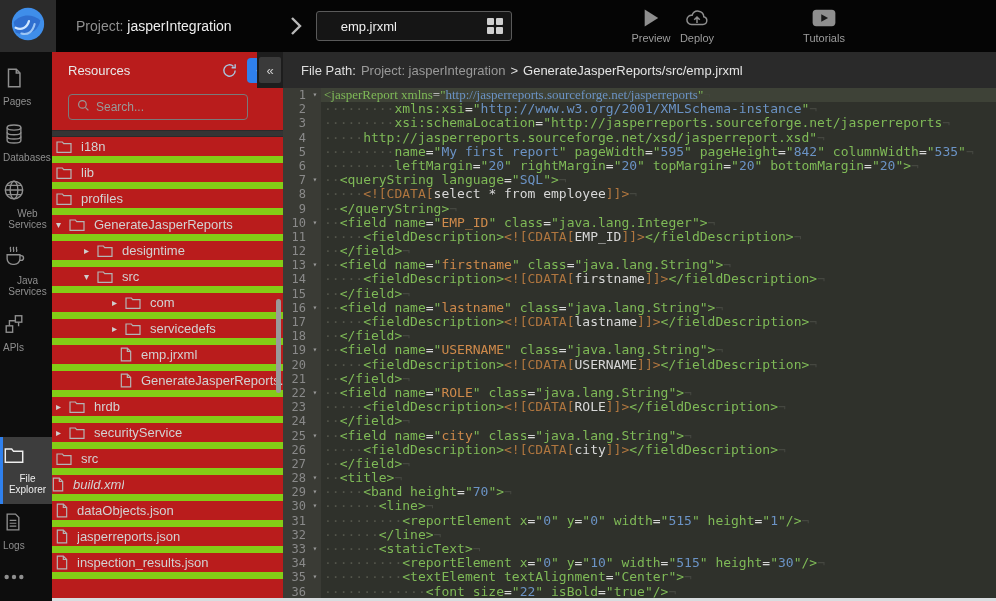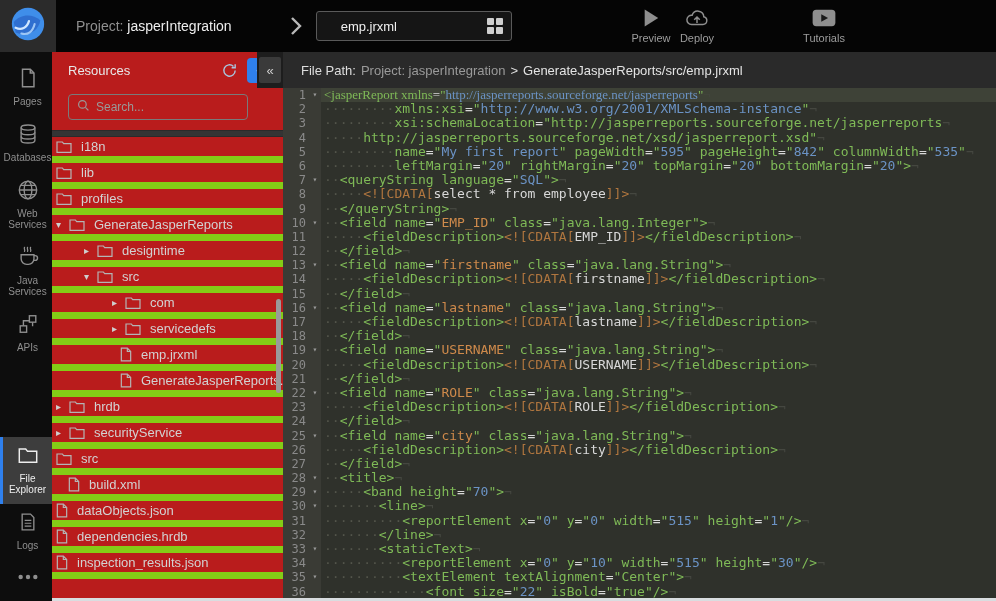--- a/index.html
+++ b/index.html
@@ -21,21 +21,21 @@
   .action { width:46px; display:flex; flex-direction:column; align-items:center; color:#8f8f8f; cursor:pointer; }
   .action-tutorials { margin-left:74px; width:60px; }
   .action .a-icon { height:24px; display:flex; align-items:center; justify-content:center; }
   .action .a-label { font-size:11px; color:#9d9d9d; margin-top:2px; white-space:nowrap; }
 
   
   .workspace { flex:1; display:flex; min-height:0; }
 
   
   .rail { width:52px; background:#0d0d0d; display:flex; flex-direction:column; align-items:stretch; padding-top:8px; }
-  .rail-item { display:flex; flex-direction:column; align-items:center; padding:7px 0 9px 0; color:#8f8f8f; cursor:pointer; border-left:3px solid transparent; }
+  .rail-item { display:flex; flex-direction:column; align-items:flex-start; padding:7px 0 9px 0; color:#8f8f8f; cursor:pointer; border-left:3px solid transparent; }
   .rail-item .r-label { font-size:10px; line-height:11px; text-align:center; margin-top:3px; color:#8f8f8f; }
   .rail-item.active { background:#3d3d3d; border-left:3px solid #2f80ed; color:#eeeeee; }
   .rail-item.active .r-label { color:#eeeeee; }
   .rail-spacer { flex:1; }
   .rail-item.more { padding-bottom:16px; }
 
   
   .resources { width:231px; background:#b91c1c; display:flex; flex-direction:column; position:relative; }
   .res-header { height:36px; display:flex; align-items:center; padding:0 8px 0 16px; position:relative; }
   .res-title { color:#e8e8e8; font-size:13px; flex:1; }
@@ -342,21 +342,21 @@
             <span class="t-label">securityService</span>
           </div>
           <div class="tree-row" style="padding-left: 4px;">
             <span class="t-icon">
               <svg width="16" height="14" viewBox="0 0 24 20">
                 <path d="M1.5 2.5h8l2 2.5h11v13h-21z" fill="none" stroke="#b5b5b5" stroke-width="1.8"></path>
               </svg>
             </span>
             <span class="t-label">src</span>
           </div>
-          <div class="tree-row" style="padding-left: 16px;">
+          <div class="tree-row" style="padding-left: 0; font-style: italic;">
             <span class="t-icon">
               <svg width="12" height="15" viewBox="0 0 18 22">
                 <path d="M2 1.5h9l5 5V20.5H2z" fill="none" stroke="#b5b5b5" stroke-width="1.8"></path>
                 <path d="M11 1.5v5h5" fill="none" stroke="#b5b5b5" stroke-width="1.8"></path>
               </svg>
             </span>
             <span class="t-label">build.xml</span>
           </div>
           <div class="tree-row" style="padding-left: 4px;">
             <span class="t-icon">
@@ -367,21 +367,21 @@
             </span>
             <span class="t-label">dataObjects.json</span>
           </div>
           <div class="tree-row" style="padding-left: 4px;">
             <span class="t-icon">
               <svg width="12" height="15" viewBox="0 0 18 22">
                 <path d="M2 1.5h9l5 5V20.5H2z" fill="none" stroke="#b5b5b5" stroke-width="1.8"></path>
                 <path d="M11 1.5v5h5" fill="none" stroke="#b5b5b5" stroke-width="1.8"></path>
               </svg>
             </span>
-            <span class="t-label">dependencies.hrdb</span>
+            <span class="t-label">jasperreports.json</span>
           </div>
           <div class="tree-row" style="padding-left: 4px;">
             <span class="t-icon">
               <svg width="12" height="15" viewBox="0 0 18 22">
                 <path d="M2 1.5h9l5 5V20.5H2z" fill="none" stroke="#b5b5b5" stroke-width="1.8"></path>
                 <path d="M11 1.5v5h5" fill="none" stroke="#b5b5b5" stroke-width="1.8"></path>
               </svg>
             </span>
             <span class="t-label">inspection_results.json</span>
           </div>

